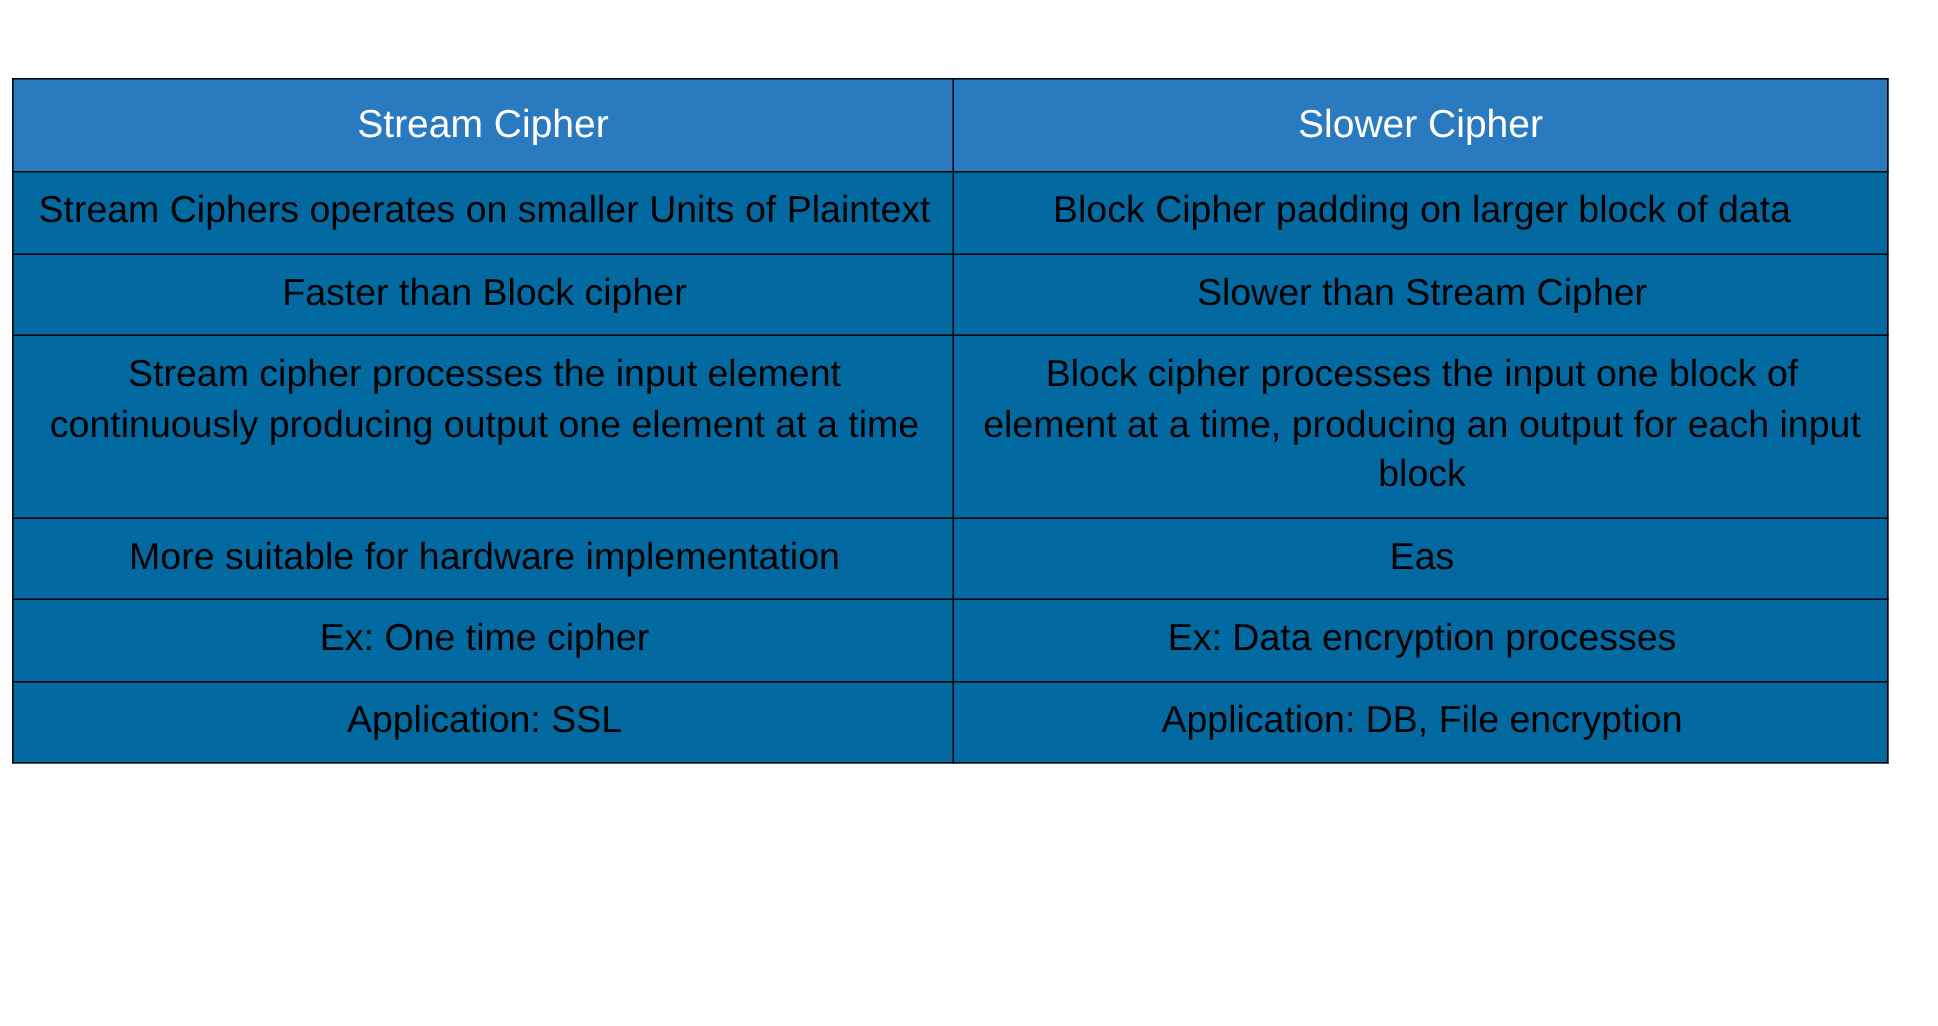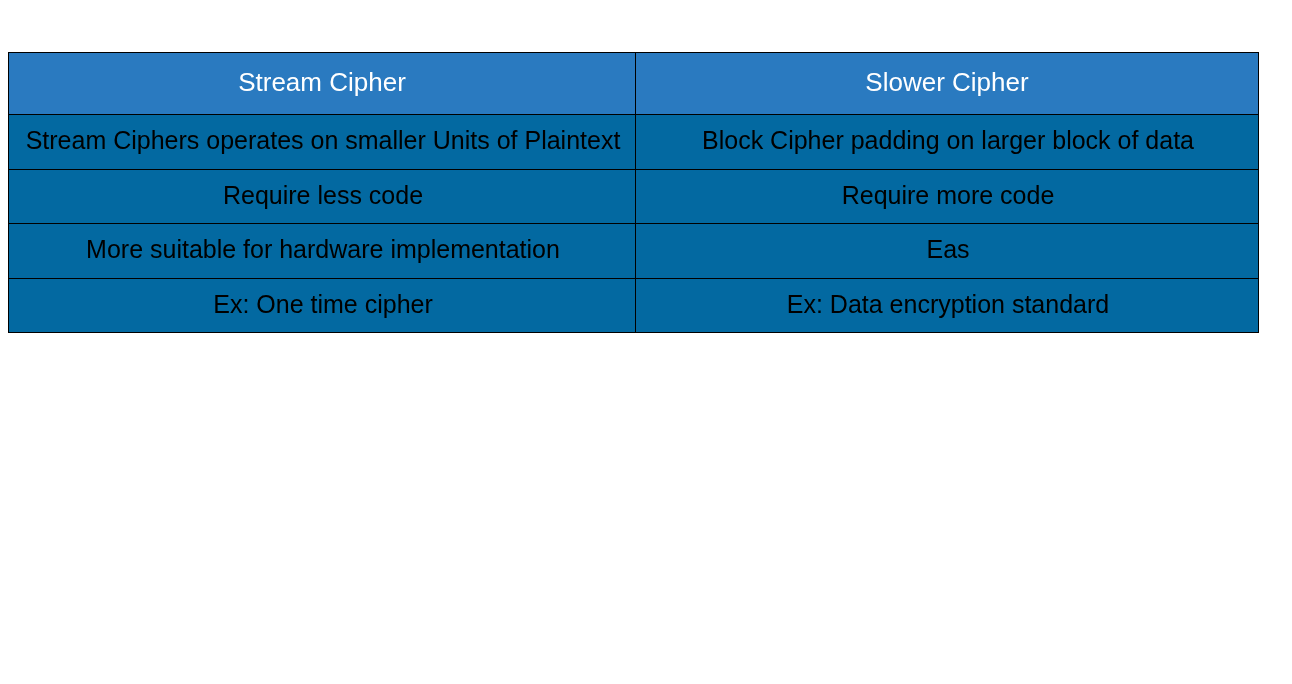--- a/index.html
+++ b/index.html
@@ -73,27 +73,35 @@
           <th>Stream Cipher</th>
           <th>Slower Cipher</th>
         </tr>
       </thead>
       <tbody>
         <tr>
           <td>Stream Ciphers operates on smaller Units of Plaintext</td>
           <td>Block Cipher padding on larger block of data</td>
         </tr>
         <tr>
-          <td>Require less code</td>
-          <td>Require more code</td>
+          <td>Faster than Block cipher</td>
+          <td>Slower than Stream Cipher</td>
+        </tr>
+        <tr>
+          <td>Stream cipher processes the input element continuously producing output one element at a time</td>
+          <td>Block cipher processes the input one block of element at a time, producing an output for each input block</td>
         </tr>
         <tr>
           <td>More suitable for hardware implementation</td>
           <td>Eas</td>
         </tr>
         <tr>
           <td>Ex: One time cipher</td>
-          <td>Ex: Data encryption standard</td>
+          <td>Ex: Data encryption processes</td>
+        </tr>
+        <tr>
+          <td>Application: SSL</td>
+          <td>Application: DB, File encryption</td>
         </tr>
       </tbody>
     </table>
   </div>
 </div>
 
 </body></html>

